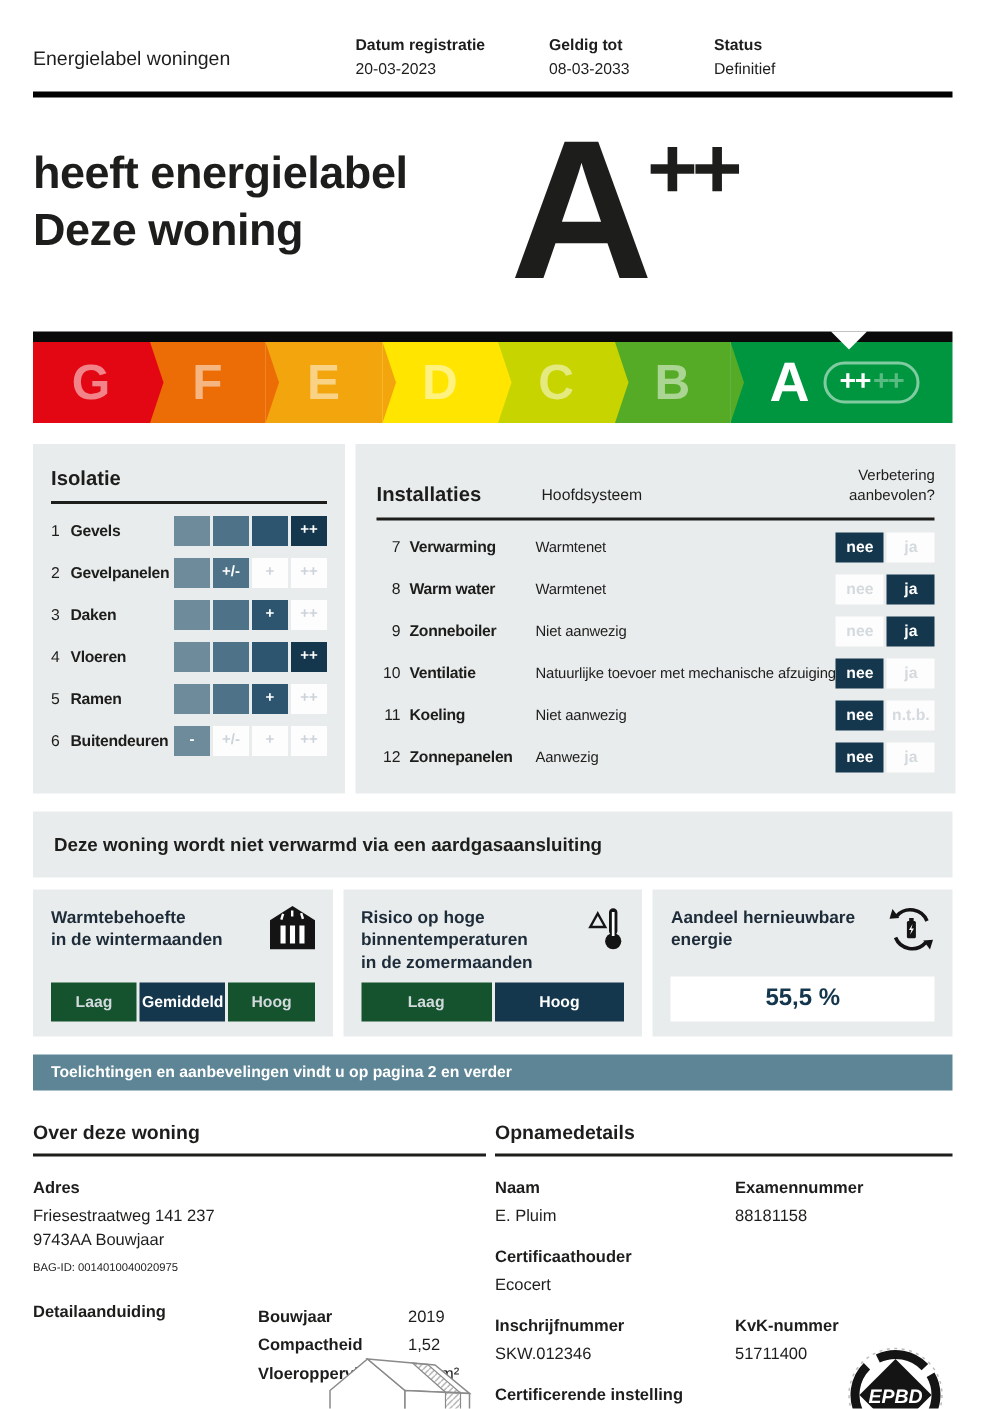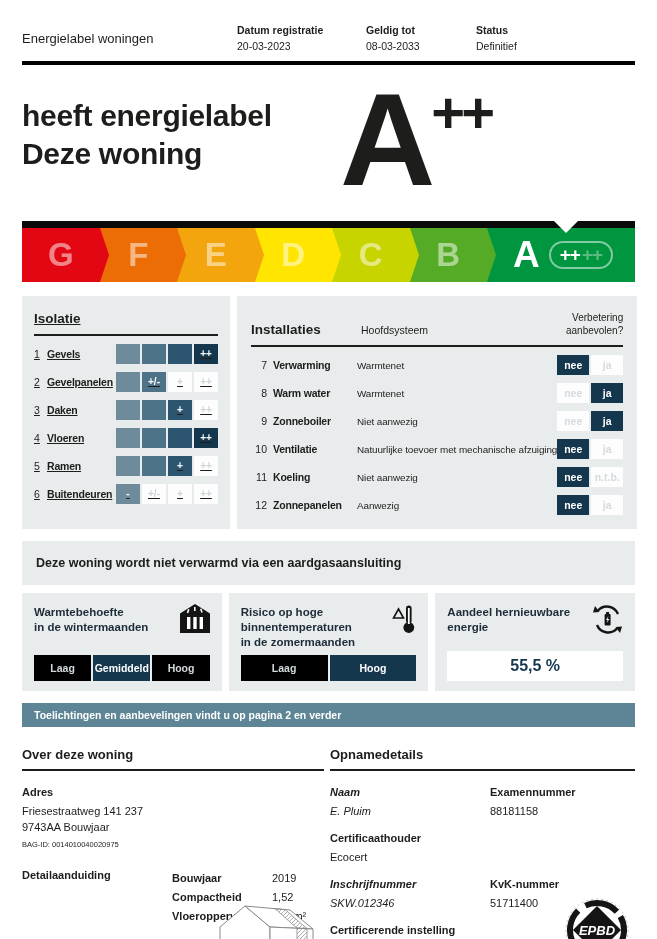--- a/index.html
+++ b/index.html
@@ -33,21 +33,21 @@
     border-top:27px solid transparent;border-bottom:27px solid transparent;border-left:9px solid #000;}
   .seg-letter{font-size:33px;font-weight:bold;color:rgba(255,255,255,0.5);}
   .seg-letter.current{color:#fff;font-size:37px;}
   .pill{display:inline-flex;align-items:center;border:2px solid rgba(255,255,255,0.5);border-radius:15px;
     padding:1px 9px;font-weight:bold;font-size:19px;letter-spacing:-1px;line-height:22px;}
   .pill .pa{color:#fff;} .pill .pi{color:rgba(255,255,255,0.35);margin-left:2px;}
 
   
   .panels{display:flex;gap:7px;margin-top:14px;}
   .panel{background:#e9eced;box-sizing:border-box;}
-  .panel-iso{flex:0 0 208px;padding:15px 12px 15px;text-decoration:underline;}
+  .panel-iso{flex:0 0 208px;padding:15px 12px 15px;}
   .panel-inst{flex:1;padding:15px 14px 14px;}
   .panel h3{font-size:13.5px;margin:0;}
   .inst-head{display:flex;align-items:flex-end;}
   .inst-head h3{flex:0 0 110px;}
   .hoofd{flex:1;font-size:10.5px;padding-bottom:1px;}
   .verb{font-size:10px;text-align:right;white-space:pre-line;line-height:13px;}
   .panel-rule{height:2px;background:#1d1d1b;margin-top:8px;}
   .iso-row{display:flex;align-items:center;margin-top:8px;height:20px;font-size:10.5px;}
   .iso-row .num{flex:0 0 13px;}
   .iso-row .lbl{font-weight:bold;letter-spacing:-0.2px;}
@@ -64,21 +64,21 @@
 
   
   .gas-band{margin-top:12px;background:#e9eced;padding:15px 14px;font-weight:bold;font-size:12.5px;}
 
   
   .cards{display:flex;gap:7px;margin-top:8px;}
   .card{background:#e9eced;flex:1;height:98px;position:relative;box-sizing:border-box;padding:12px;}
   .card-title{font-weight:bold;font-size:11.5px;line-height:15px;white-space:pre-line;color:#1d2c38;}
   .card-icon{position:absolute;top:11px;right:12px;}
   .options{position:absolute;left:12px;right:12px;bottom:10px;display:flex;gap:2px;}
-  .opt{flex:1;height:26px;line-height:26px;text-align:center;font-size:10.5px;font-weight:bold;background:#000000;color:#d2d9dd;}
+  .opt{flex:1;height:26px;line-height:26px;text-align:center;font-size:10.5px;font-weight:bold;background:#14532d;color:#d2d9dd;}
   .opt.on{background:#15374d;color:#fff;}
   .value-box{position:absolute;left:12px;right:12px;bottom:10px;height:30px;line-height:30px;background:#fff;
     text-align:center;font-weight:bold;font-size:16px;color:#15374d;}
 
   
   .note-band{margin-top:12px;background:#5d8595;color:#fff;font-weight:bold;font-size:10.5px;padding:6px 12px;}
 
   
   .bottom{display:flex;gap:6px;margin-top:20px;}
   .col{position:relative;box-sizing:border-box;}
@@ -88,21 +88,21 @@
   .sec-rule{height:2px;background:#1d1d1b;margin-bottom:15px;}
   .blk{margin-bottom:13px;}
   .f-label{font-weight:bold;font-size:11px;margin-bottom:5px;}
   .f-val{font-size:11px;line-height:16px;}
   .bag{font-size:7.5px;margin-top:5px;}
   .detail-row{display:flex;margin-top:20px;}
   .kv{display:grid;grid-template-columns:100px 52px;margin-left:auto;font-size:11px;line-height:19px;}
   .kv .kvl{font-weight:bold;}
   .house-art{position:absolute;right:2px;top:150px;}
   .r-row{display:flex;}
-  .r-left{flex:0 0 160px;font-style:italic;}
+  .r-left{flex:0 0 160px;}
   .seal{position:absolute;right:4px;top:148px;}
 </style>
 </head>
 <body>
 
 <div class="page">
 
   <header>
     <div class="h-title">Energielabel woningen</div>
     <div class="h-field hf1">

